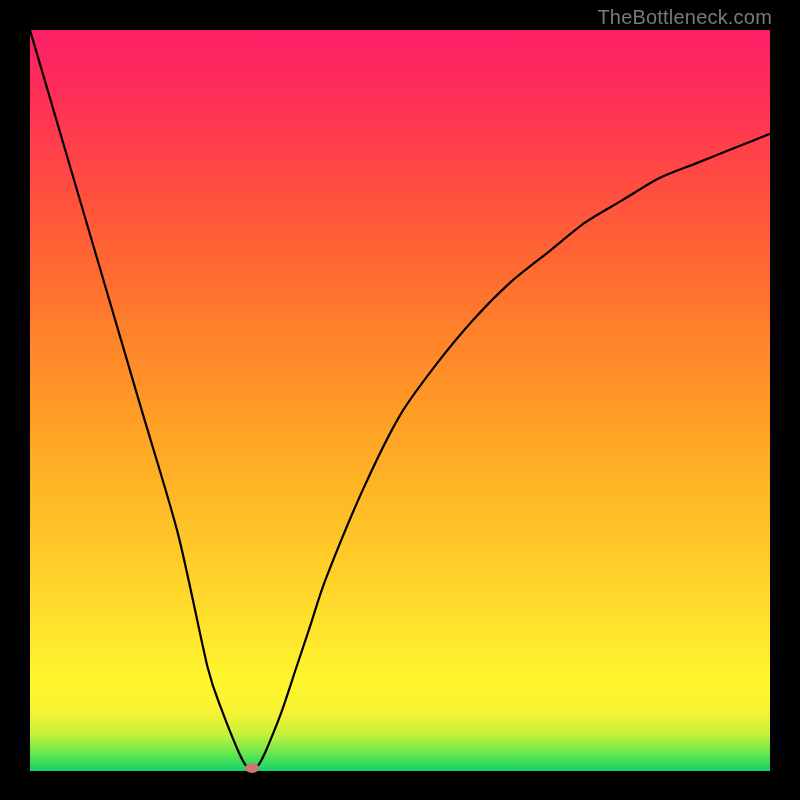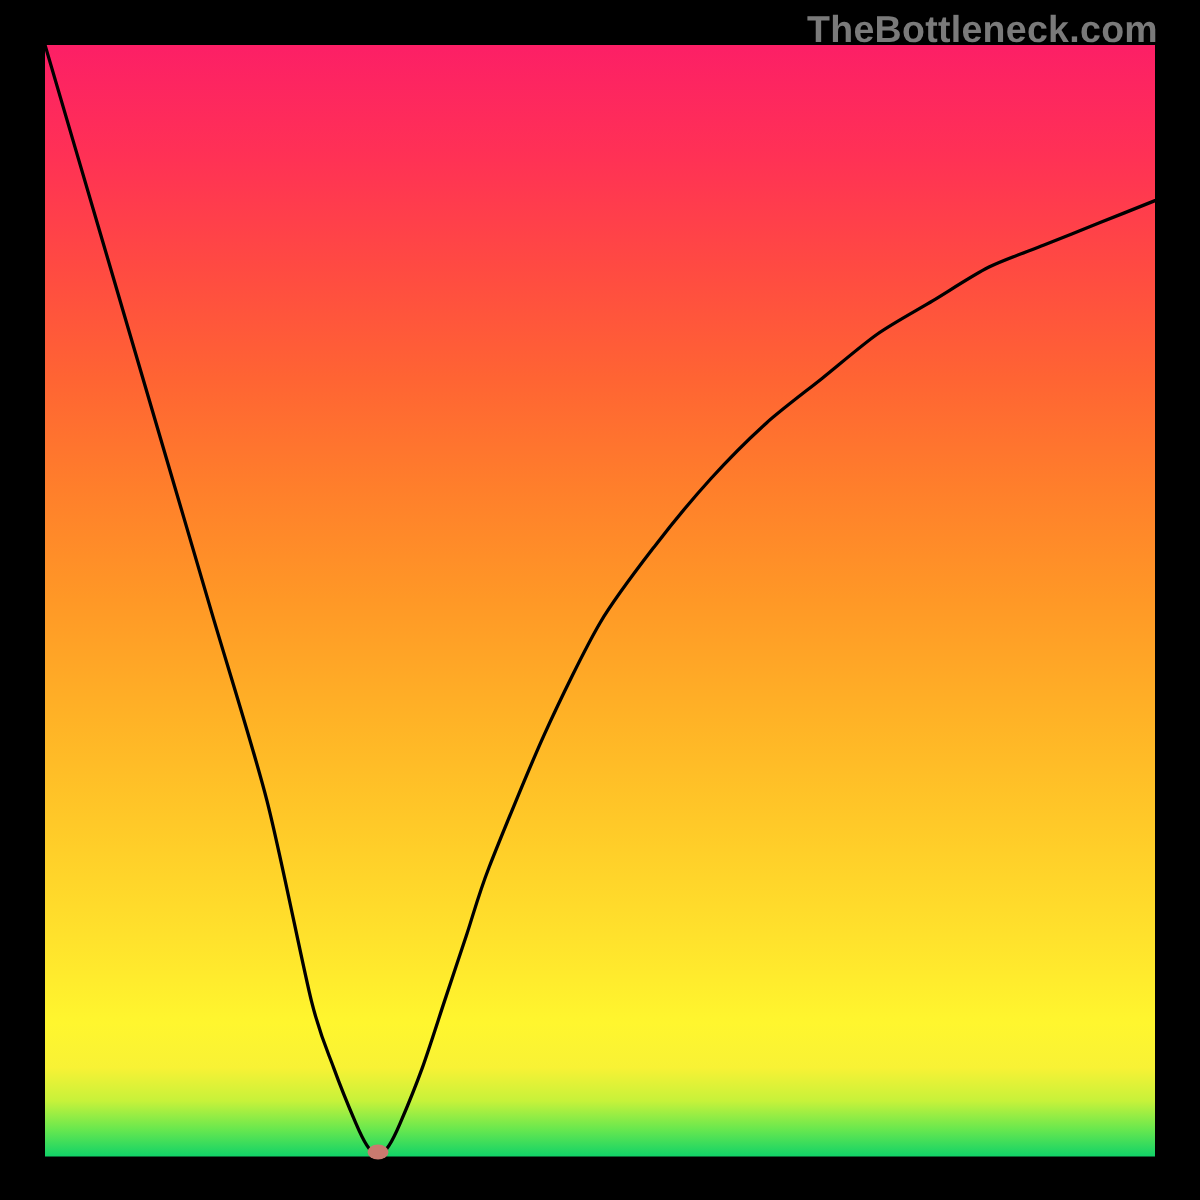--- a/index.html
+++ b/index.html
@@ -39,22 +39,22 @@
       #ff4a42 80%,
       #ff3155 90%,
       #fc1f66 100%
     );
   }
   .watermark {
     position: absolute;
     top: 6px;
     right: 28px;
     color: #7a7a7a;
-    font-size: 25px;
-    font-weight: 700;
+    font-size: 20px;
+    font-weight: 400;
     letter-spacing: 0.2px;
     user-select: none;
   }
   svg.curve {
     position: absolute;
     left: 0;
     top: 0;
     width: 740px;
     height: 741px;
   }

